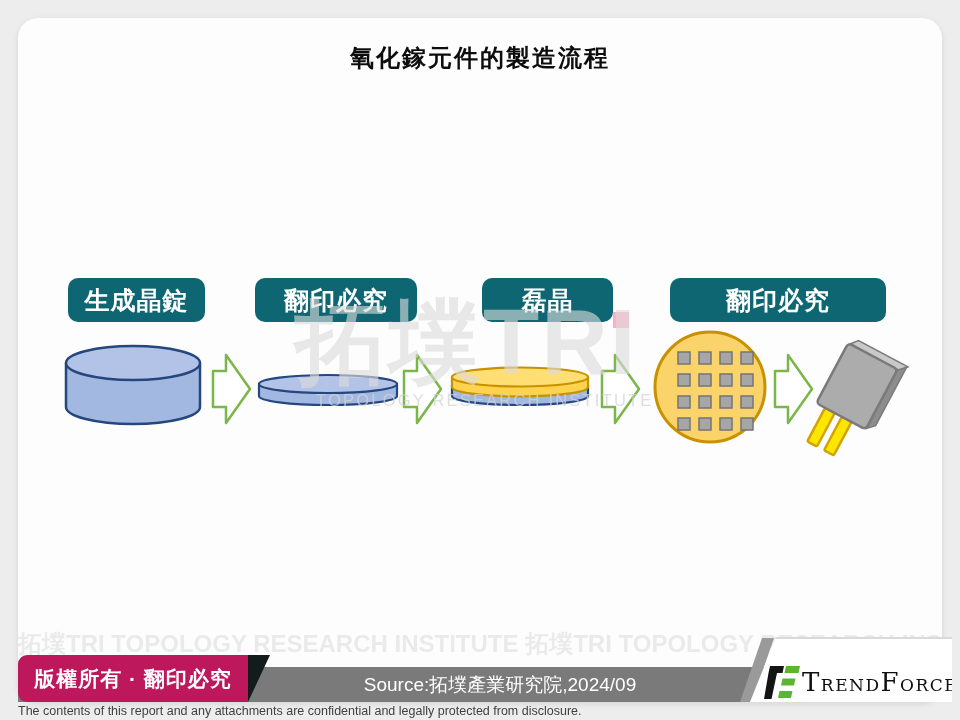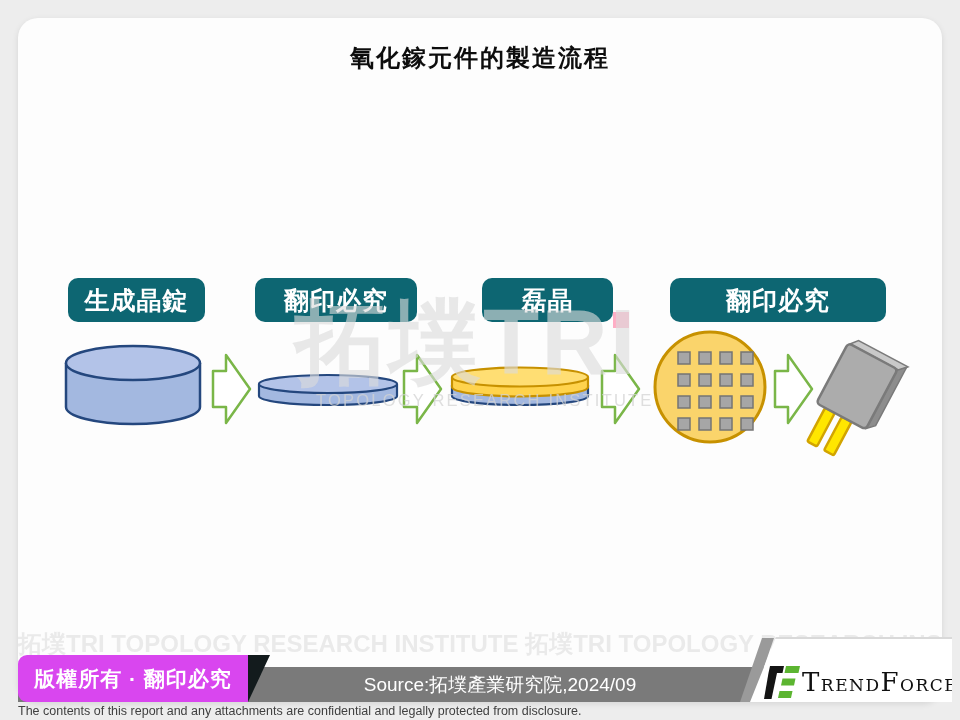--- a/index.html
+++ b/index.html
@@ -64,21 +64,21 @@
     z-index:6;
   }
   .source-text{
     position:absolute;left:330px;top:667px;width:340px;height:36px;
     display:flex;align-items:center;justify-content:center;
     color:#ffffff;font-size:19px;
     z-index:8;white-space:nowrap;
   }
   .copyright-box{
     position:absolute;left:18px;top:655px;width:230px;height:47px;
-    background:#d946ef;border-radius:9px 0 0 9px;
+    background:#be185d;border-radius:9px 0 0 9px;
     display:flex;align-items:center;justify-content:center;
     color:#ffffff;font-size:21px;font-weight:bold;letter-spacing:1px;
     z-index:7;white-space:nowrap;
   }
   .copyright-slant{
     position:absolute;left:248px;top:655px;width:22px;height:47px;
     background:#131B1D;
     clip-path:polygon(0 0,100% 0,0 100%);
     z-index:7;
   }

